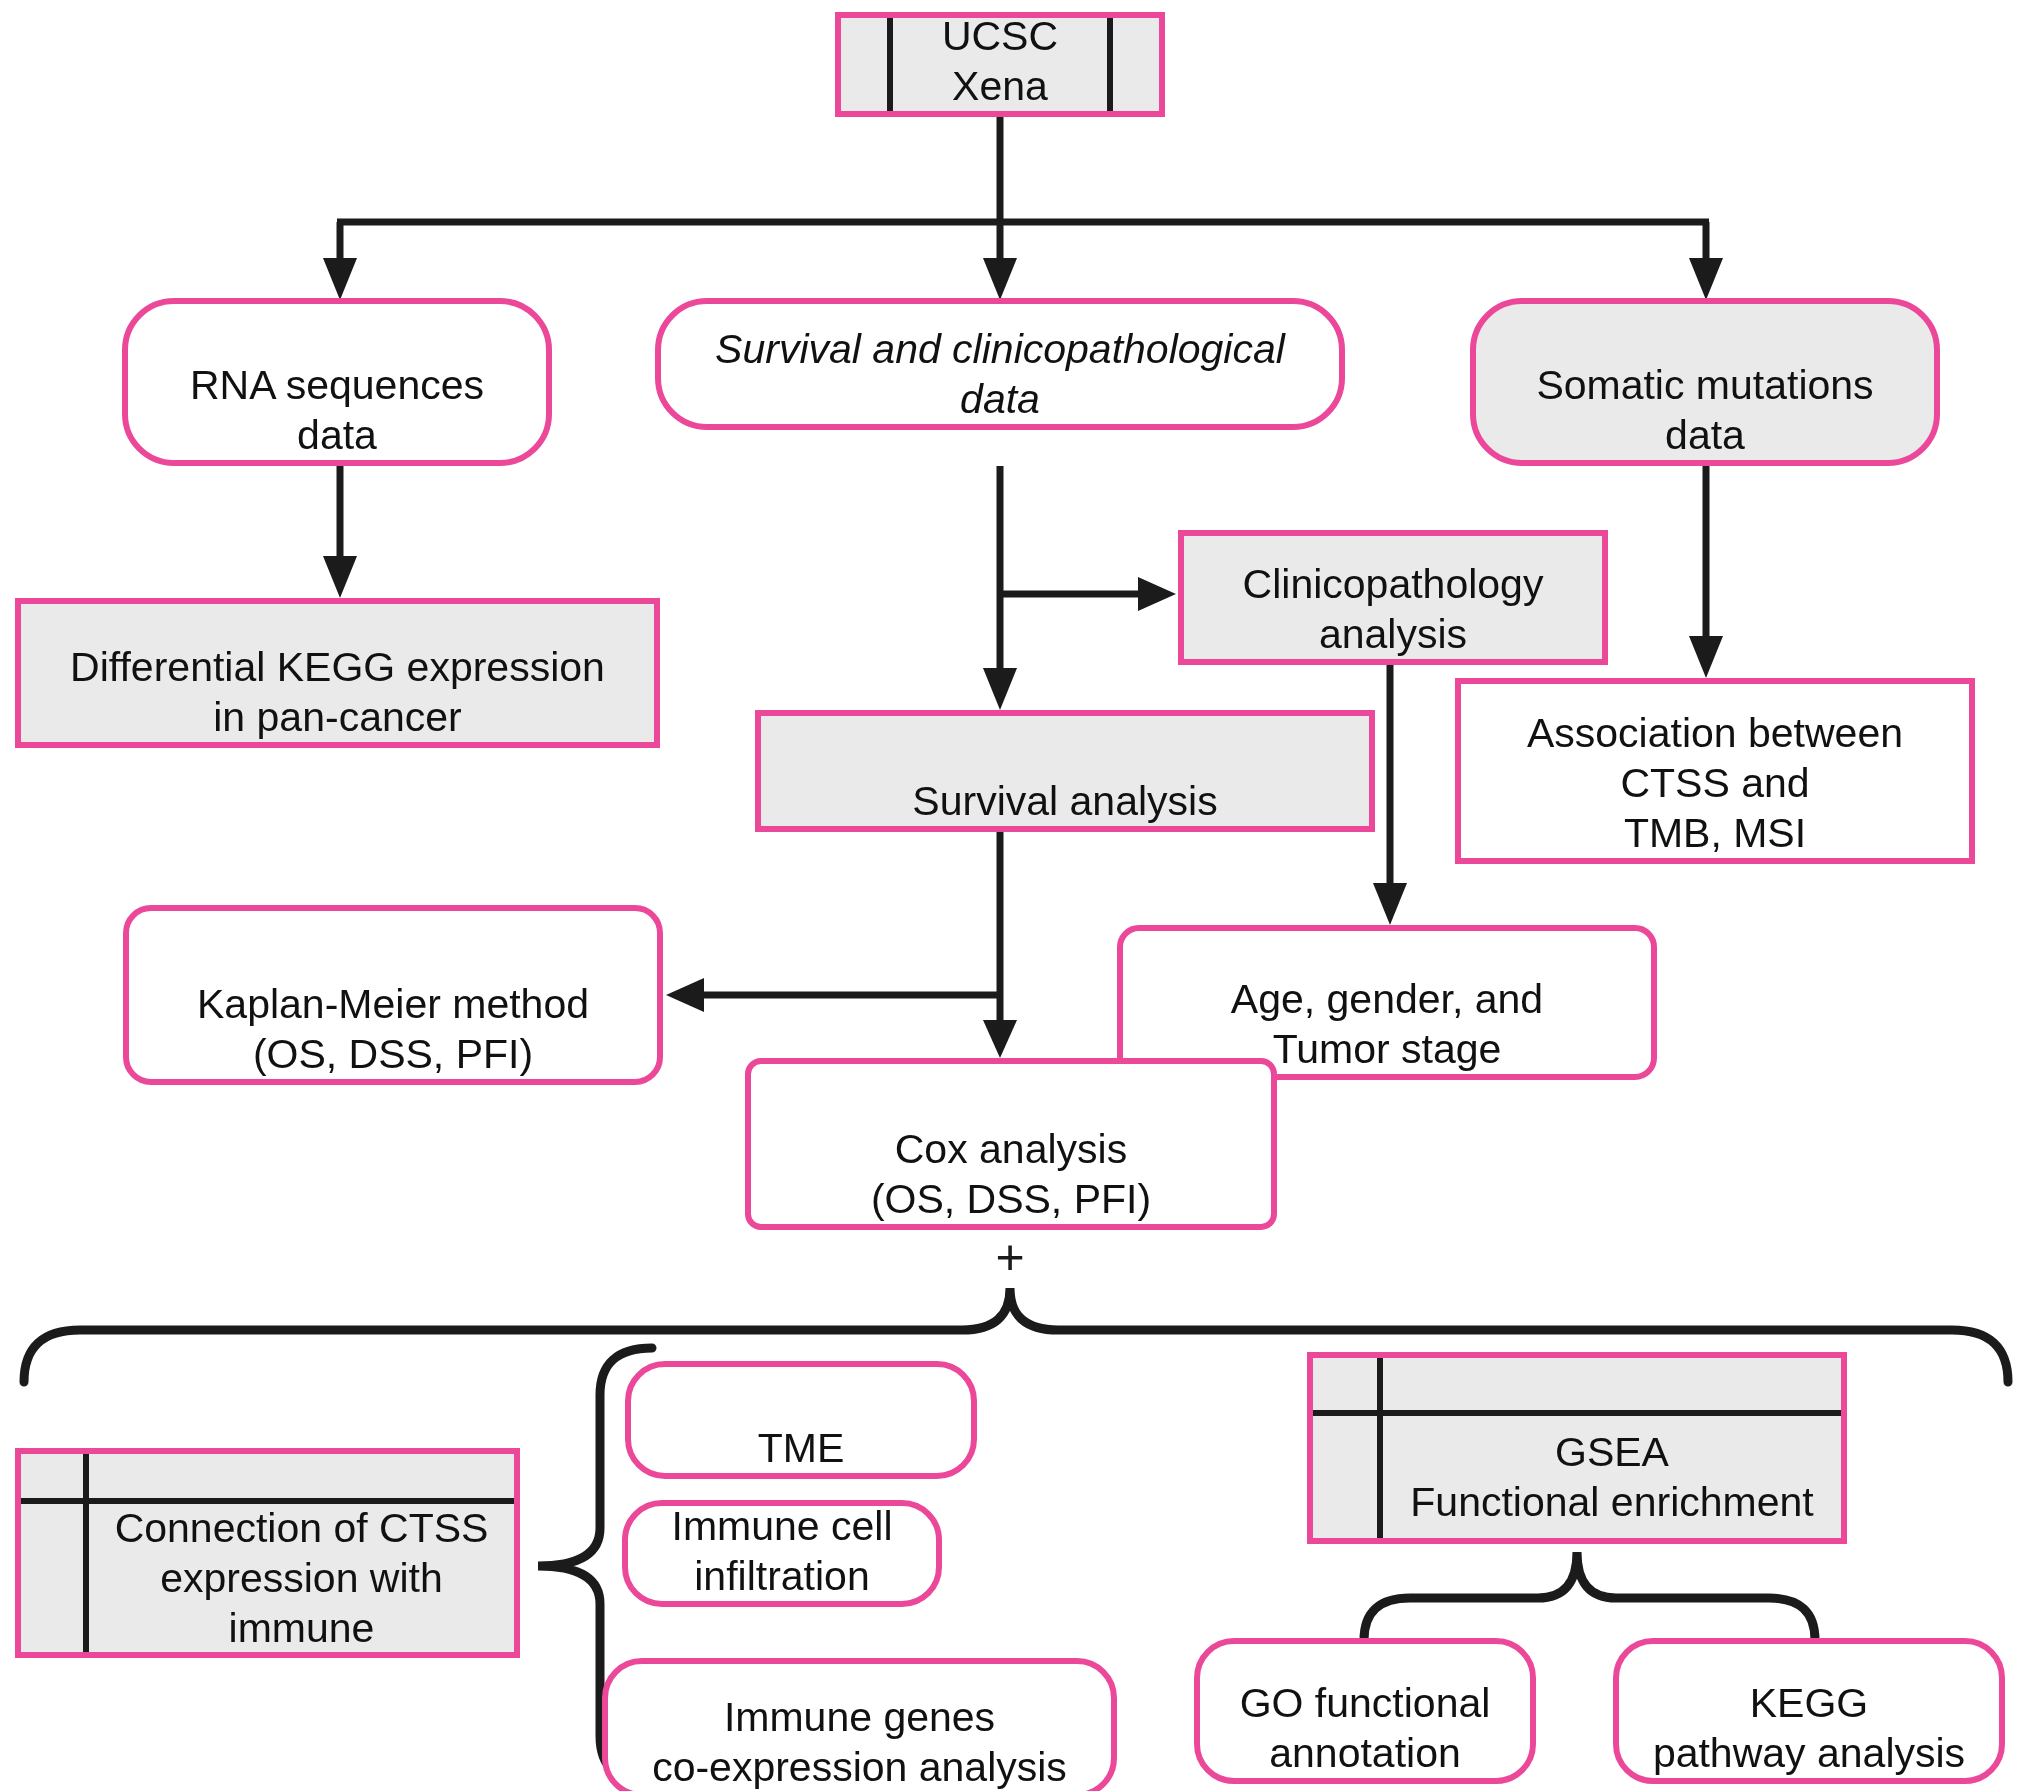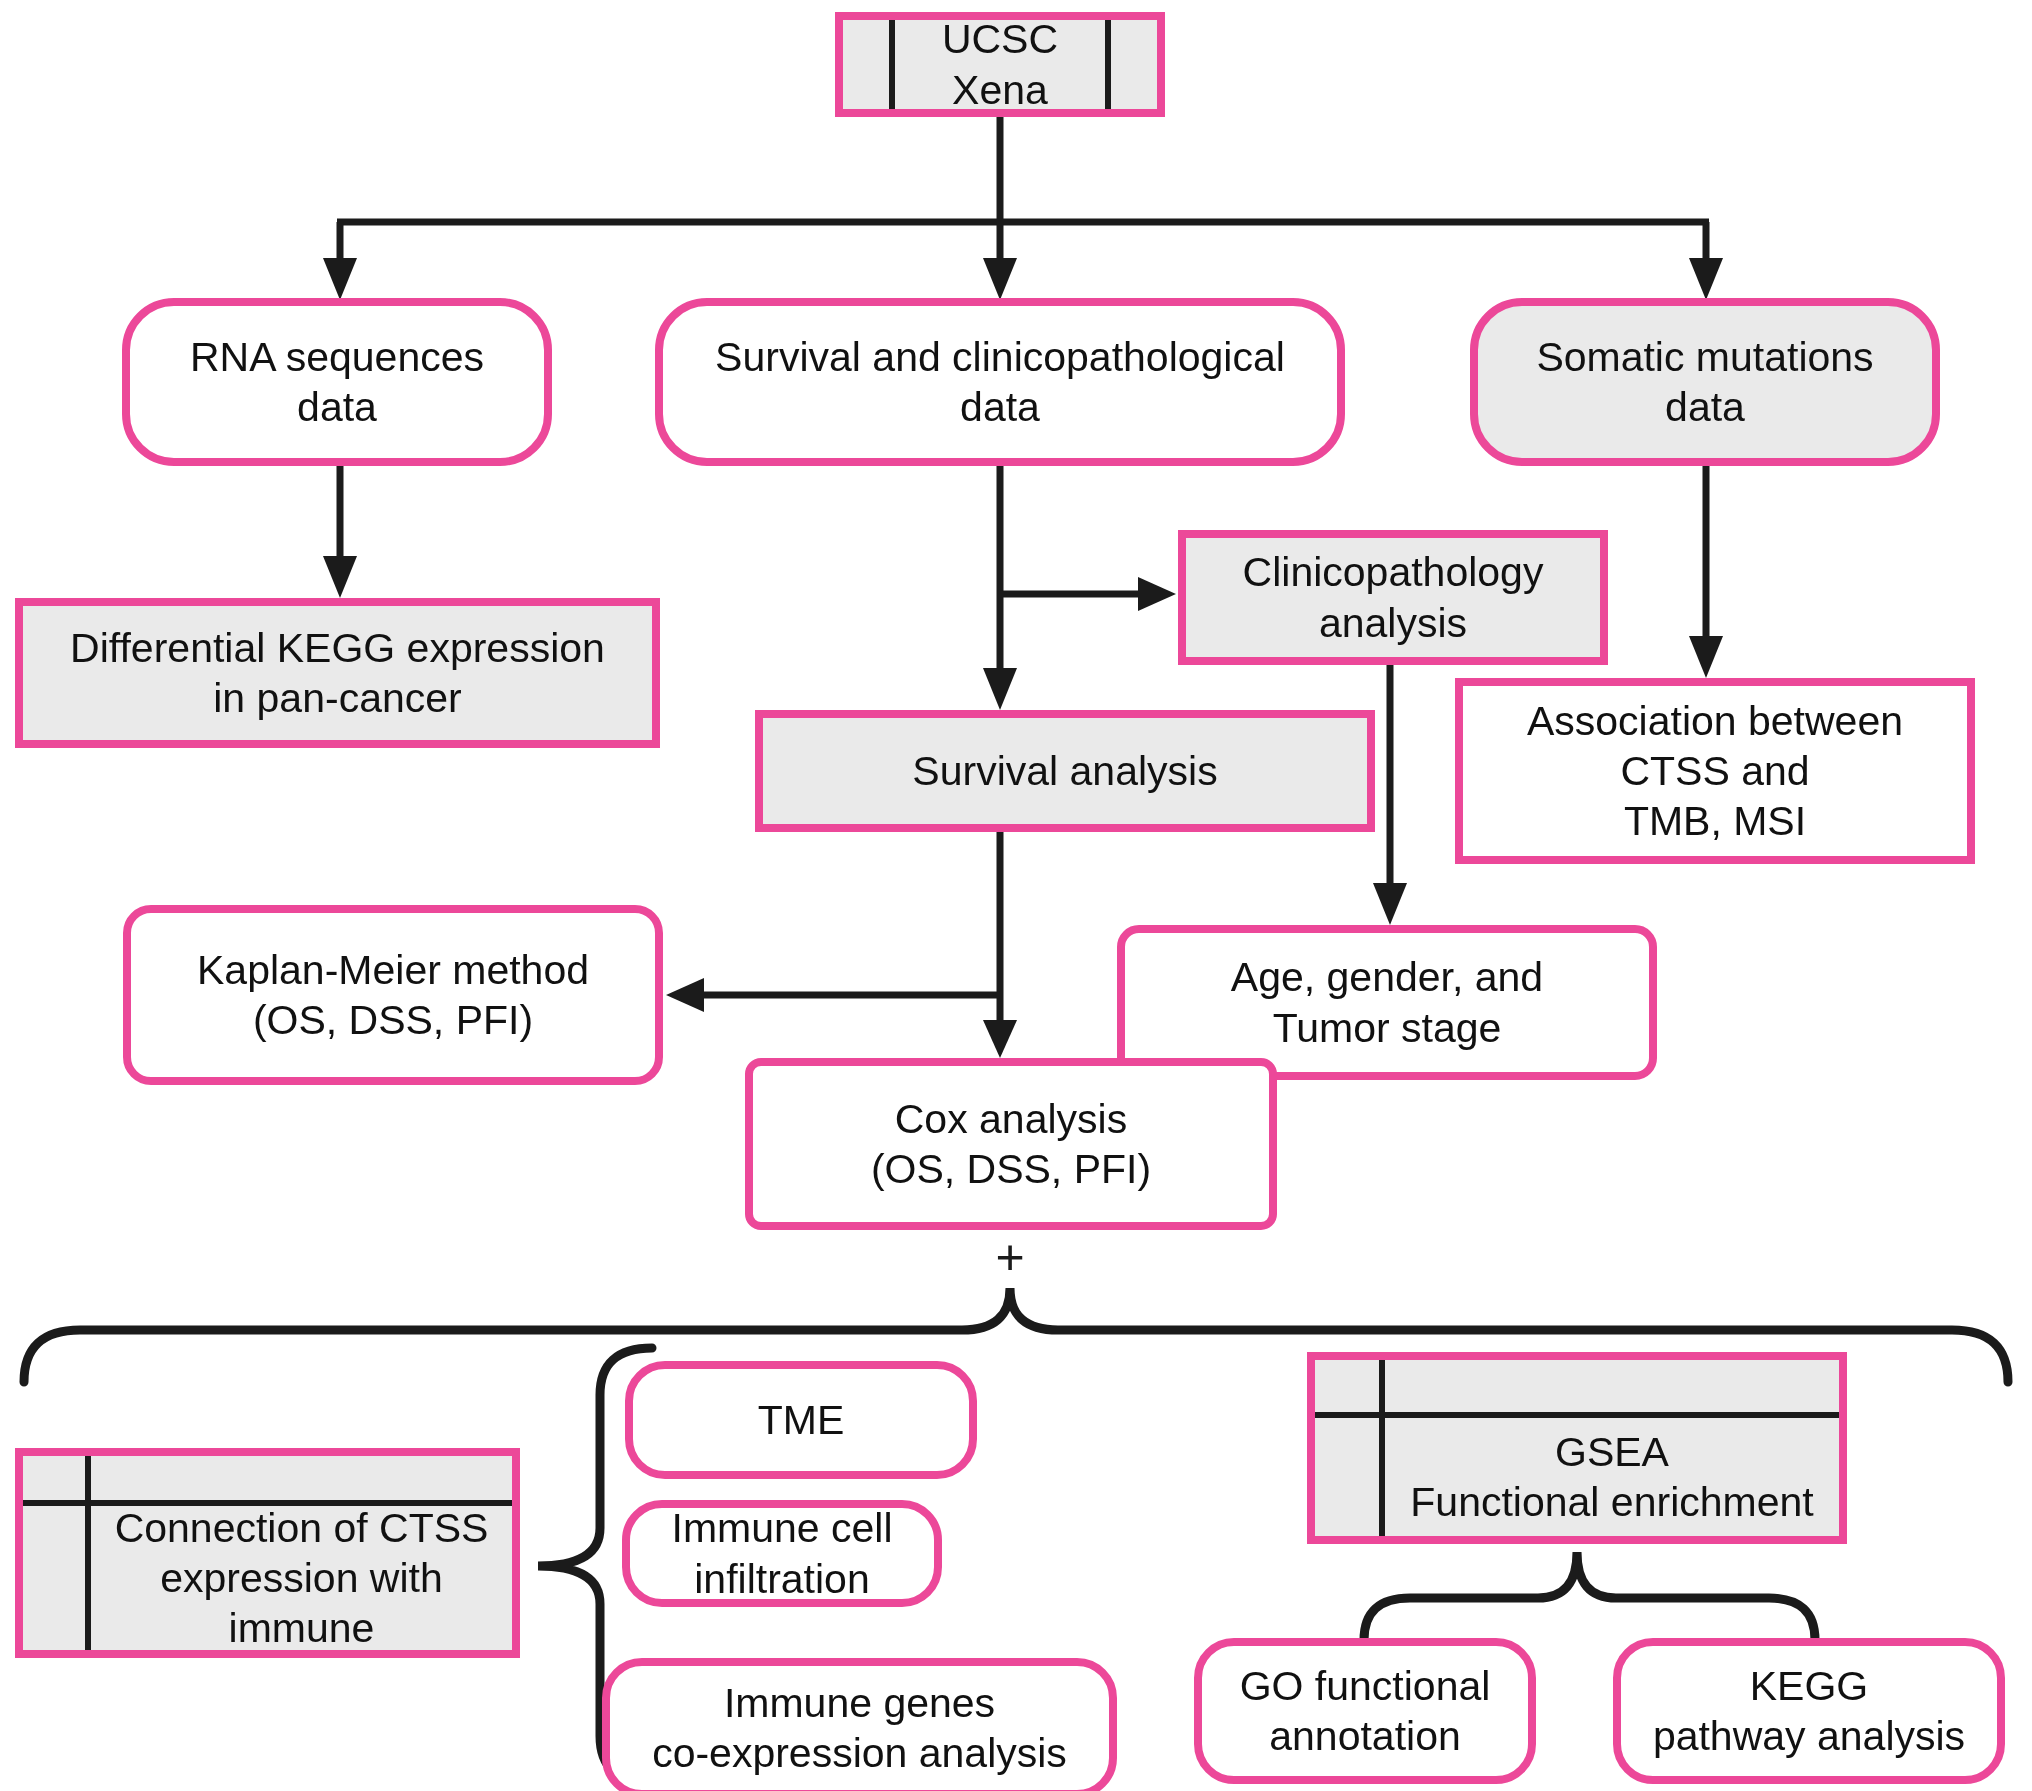--- a/index.html
+++ b/index.html
@@ -7,23 +7,23 @@
     position:relative;
     width:2032px;height:1791px;
     background:#ffffff;
     font-family:"Liberation Sans", sans-serif;
     color:#111111;
   }
   #links{position:absolute;left:0;top:0;}
   .node{
     position:absolute;
     box-sizing:border-box;
-    border:8px solid #ec4899;
+    border:6px solid #ec4899;
     background:#ffffff;
-    display:flex;align-items:center;justify-content:center;
+    display:flex;align-items:flex-end;justify-content:center;
     text-align:center;
     font-size:41px;line-height:1.22;
     z-index:2;
   }
   .node .lbl{white-space:pre-line;}
   .gray{background:#eaeaea;}
   .pill{border-radius:52px;}
   .round-lg{border-radius:40px;}
   .round-md{border-radius:22px;}
   .round-sm{border-radius:16px;}
@@ -95,21 +95,21 @@
     <div class="vbar right"></div>
     <span class="lbl">UCSC
 Xena</span>
   </div>
 
   <div class="node pill" style="left:122px;top:298px;width:430px;height:168px;">
     <span class="lbl">RNA sequences
 data</span>
   </div>
 
-  <div class="node pill" style="left:655px;top:298px;width:690px;height:168px;">
+  <div class="node pill" style="left:655px;top:298px;width:690px;height:132px;font-style:italic;">
     <span class="lbl">Survival and clinicopathological
 data</span>
   </div>
 
   <div class="node pill gray" style="left:1470px;top:298px;width:470px;height:168px;">
     <span class="lbl">Somatic mutations
 data</span>
   </div>
 
   <div class="node gray" style="left:15px;top:598px;width:645px;height:150px;">

